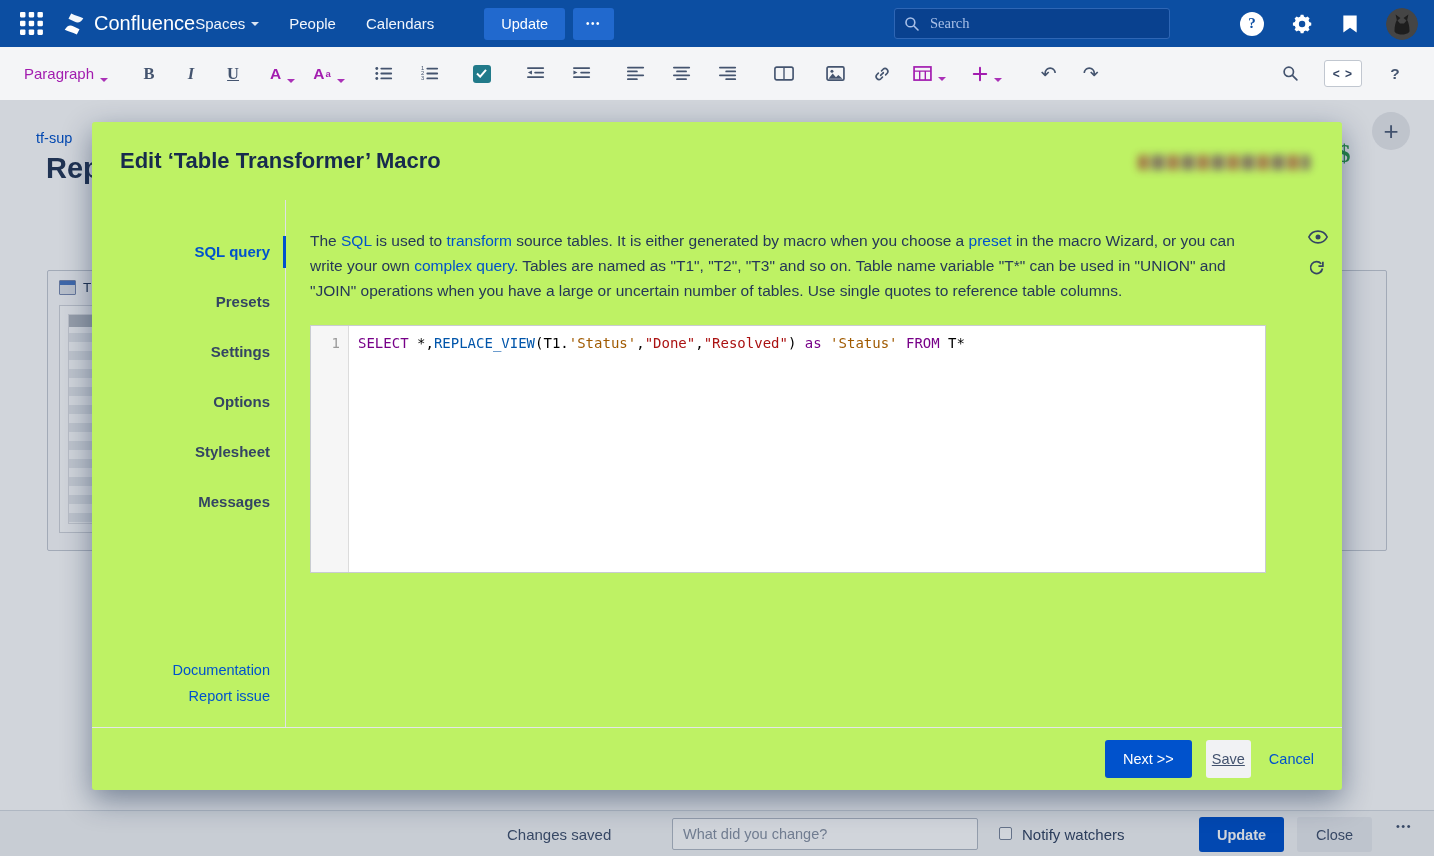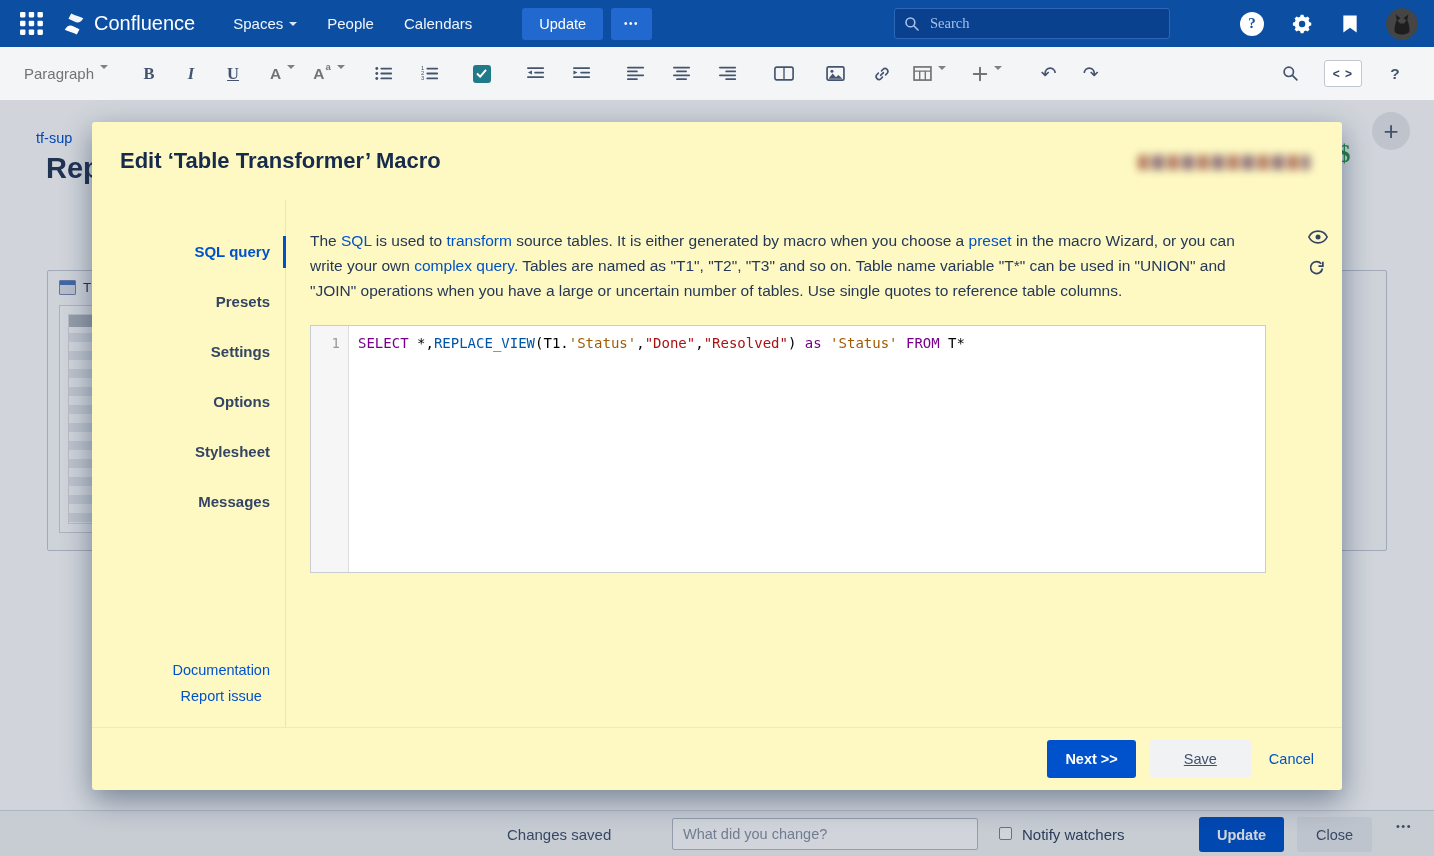--- a/index.html
+++ b/index.html
@@ -4,21 +4,21 @@
 <style>
   html,body{margin:0;padding:0;background:#888;}
   .page{position:relative;width:1434px;height:856px;overflow:hidden;background:#fff;
         font-family:"Liberation Sans",sans-serif;-webkit-font-smoothing:antialiased;}
   button{font-family:inherit;}
 
   
   .topnav{position:absolute;left:0;top:0;right:0;height:47px;background:var(--header_bg,#0C4EA2);
           display:flex;align-items:center;padding:0 16px;box-sizing:border-box;color:#fff;}
   .grid-btn{background:none;border:none;padding:4px;margin-right:14px;cursor:pointer;display:flex;}
-  .logo{display:flex;align-items:center;gap:8px;margin-right:38px;cursor:pointer;}
+  .logo{display:flex;align-items:center;gap:8px;cursor:pointer;}
   .logo-text{font-size:20px;font-weight:500;color:#fff;}
   .nav-item{display:flex;align-items:center;font-size:15px;color:#f2f6fc;margin-right:30px;cursor:pointer;}
   .chev{width:0;height:0;border-left:4px solid transparent;border-right:4px solid transparent;
         border-top:4px solid currentColor;display:inline-block;margin-left:6px;opacity:.9;}
   .create-btn{margin-left:20px;background:var(--header_btn,#2169CE);color:#fff;border:none;border-radius:3px;
               height:32px;padding:0 17px;font-size:14.5px;font-weight:500;cursor:pointer;}
   .hdr-more{margin-left:8px;background:var(--header_btn,#2169CE);color:#fff;border:none;border-radius:3px;
             height:32px;padding:0 13px;cursor:pointer;font-size:10px;letter-spacing:1.5px;}
   .nav-right{margin-left:auto;display:flex;align-items:center;font-family:Liberation Serif, serif;}
   .search{width:276px;height:31px;box-sizing:border-box;background:var(--search_bg,#09418F);
@@ -28,21 +28,21 @@
   .search input::placeholder{color:#A9C0E8;}
   .hdr-icons{display:flex;align-items:center;gap:28px;}
   .help-badge{width:24px;height:24px;border-radius:50%;background:#fff;color:var(--header_bg,#0C4EA2);
               font-weight:700;font-size:15px;display:flex;align-items:center;justify-content:center;cursor:pointer;}
   .hdr-icon{background:none;border:none;padding:0;cursor:pointer;display:flex;color:#fff;}
   .avatar{width:32px;height:32px;border-radius:50%;overflow:hidden;cursor:pointer;display:flex;}
 
   
   .toolbar{position:absolute;left:0;top:47px;right:0;height:53px;background:var(--toolbar_bg,#F4F5F7);
            display:flex;align-items:center;padding:0 24px;box-sizing:border-box;color:var(--toolbar_icon,#44546F);}
-  .tb-dd{display:flex;align-items:flex-start;cursor:pointer;color:#737373;}
+  .tb-dd{display:flex;align-items:flex-end;cursor:pointer;color:#a21caf;}
   .tb-dd .lbl{font-size:15px;}
   .tb-btn{height:30px;min-width:30px;display:flex;align-items:center;justify-content:center;border:none;
           background:none;color:var(--toolbar_icon,#44546F);cursor:pointer;border-radius:3px;padding:0 4px;}
   .ltr{font-family:"Liberation Serif",serif;font-size:16.5px;font-weight:700;}
   .ltr.it{font-style:italic;}
   .ltr.un{text-decoration:underline;}
   .colorA{font-size:15.5px;font-weight:700;}
   .fmt-small{font-size:9.5px;font-weight:700;position:relative;top:-4px;margin-left:1px;}
   .arrow-glyph{font-family:"DejaVu Sans",sans-serif;font-size:19px;line-height:1;}
   .task-ic{width:18px;height:18px;border-radius:3px;background:var(--task_icon,#217A8A);
@@ -87,56 +87,56 @@
   .bb-notify{position:absolute;left:1022px;top:50%;transform:translateY(-50%);font-size:15px;color:#344563;}
   .btn-update{position:absolute;left:1199px;top:6px;height:35px;width:85px;background:var(--accent,#0052CC);
               color:#fff;border:none;border-radius:3px;font-size:14.5px;font-weight:700;cursor:pointer;}
   .btn-close{position:absolute;left:1297px;top:6px;height:35px;width:75px;background:#E8EAEE;color:#42526E;
              border:none;border-radius:3px;font-size:14.5px;cursor:pointer;}
   .ftr-more{position:absolute;left:1390px;top:8px;background:none;border:none;color:#42526E;cursor:pointer;
             font-size:11px;letter-spacing:1.5px;}
   .blanket{position:absolute;inset:0;background:rgba(9,30,66,0.19);z-index:10;}
 
   
-  .modal{position:absolute;left:92px;top:122px;width:1250px;height:668px;background:#fef9c3;border-radius:3px;
+  .modal{position:absolute;left:92px;top:122px;width:1250px;height:668px;background:#bef264;border-radius:3px;
          box-shadow:0 10px 30px rgba(9,30,66,.45);z-index:30;}
   .m-title{position:absolute;left:28px;top:26px;margin:0;font-size:22px;font-weight:700;color:#172B4D;}
   .m-blur{position:absolute;right:32px;top:33px;width:172px;height:15px;border-radius:2px;filter:blur(4px);opacity:.85;
           background:repeating-linear-gradient(90deg,rgba(150,70,60,.9) 0 10px,rgba(210,180,170,.25) 10px 14px,
                      rgba(100,60,90,.85) 14px 26px,rgba(220,200,190,.3) 26px 30px);}
   .m-body{position:absolute;top:78px;left:0;right:0;bottom:63px;}
   .m-sidebar{position:absolute;left:0;top:0;bottom:0;width:194px;border-right:1px solid #DFE1E6;box-sizing:border-box;}
   .sb-nav{padding-top:27px;}
   .sb-item{height:50px;line-height:50px;text-align:right;padding-right:15px;font-size:15px;font-weight:700;
            color:#344563;cursor:pointer;position:relative;}
   .sb-item.active{color:var(--accent,#0052CC);}
   .sb-item.active::after{content:"";position:absolute;right:-1px;top:9px;bottom:9px;width:3px;
                          background:var(--accent,#0052CC);}
-  .sb-links{position:absolute;right:15px;bottom:18px;text-align:center;}
+  .sb-links{position:absolute;right:15px;bottom:18px;text-align:right;}
   .sb-link{display:block;color:var(--link,#0052CC);font-size:14.5px;line-height:26px;cursor:pointer;text-decoration:none;}
   .m-main{position:absolute;left:194px;right:0;top:0;bottom:0;}
   .desc{font-size:15.5px;line-height:25px;color:#253858;margin:28px 76px 0 24px;}
   .dlink{color:var(--link,#0052CC);cursor:pointer;}
   .code-editor{margin:22px 76px 0 24px;height:248px;border:1px solid #C9CCD1;display:flex;background:#fff;
                font-family:"DejaVu Sans Mono",monospace;font-size:14px;box-sizing:border-box;cursor:text;}
   .gutter{width:38px;background:#F6F6F6;border-right:1px solid #DCDCDC;color:#9A9A9A;text-align:right;
           padding:9px 8px 0 0;box-sizing:border-box;}
   .code{margin:0;padding:9px 9px;white-space:pre;color:#000;font-family:inherit;}
   .tk-keyword{color:var(--code_keyword,#770088);}
   .tk-builtin{color:var(--code_builtin,#0055AA);}
   .tk-string{color:var(--code_string,#AA1111);}
   .tk-string2{color:var(--code_string2,#A05A00);}
   .tk-plain{color:#000;}
   .side-tools{position:absolute;right:14px;top:30px;display:flex;flex-direction:column;gap:16px;color:#344563;}
   .side-tools button{background:none;border:none;padding:0;color:inherit;cursor:pointer;display:flex;}
   .m-footer{position:absolute;left:0;right:0;bottom:0;height:63px;border-top:1px solid #E4E6EA;display:flex;
             align-items:center;justify-content:flex-end;gap:14px;padding:0 28px;box-sizing:border-box;}
   .btn-primary{background:var(--accent,#0052CC);color:#fff;border:none;border-radius:3px;height:38px;
-               padding:0 18px;font-size:14.5px;font-weight:700;cursor:pointer;}
-  .btn-default{background:#F1F2F4;color:#42526E;border:none;border-radius:3px;height:38px;padding:0 34px;
+               padding:0 18px;font-size:14.5px;font-weight:400;cursor:pointer;}
+  .btn-default{background:#F1F2F4;color:#42526E;border:none;border-radius:3px;height:38px;padding:0 6px;
                font-size:14.5px;cursor:pointer;text-decoration:underline;}
   .btn-link{color:var(--accent,#0052CC);font-size:14.5px;cursor:pointer;margin-left:4px;text-decoration:none;}
 </style>
 </head>
 <body>
 
 <div class="page">
 
   <header class="topnav">
     <button class="grid-btn">

